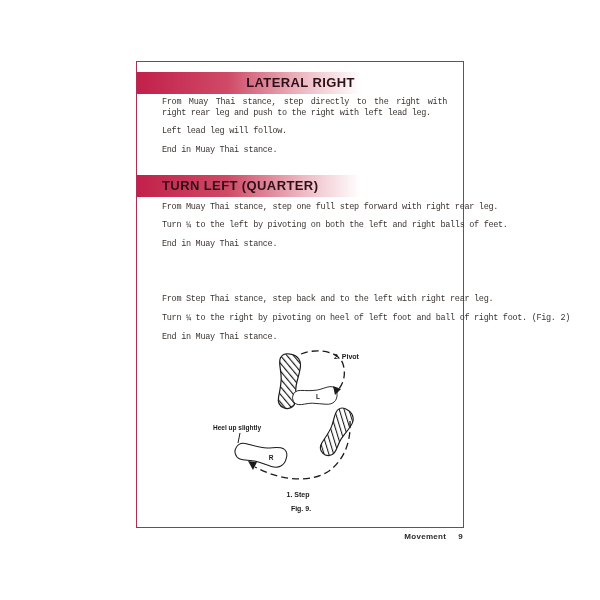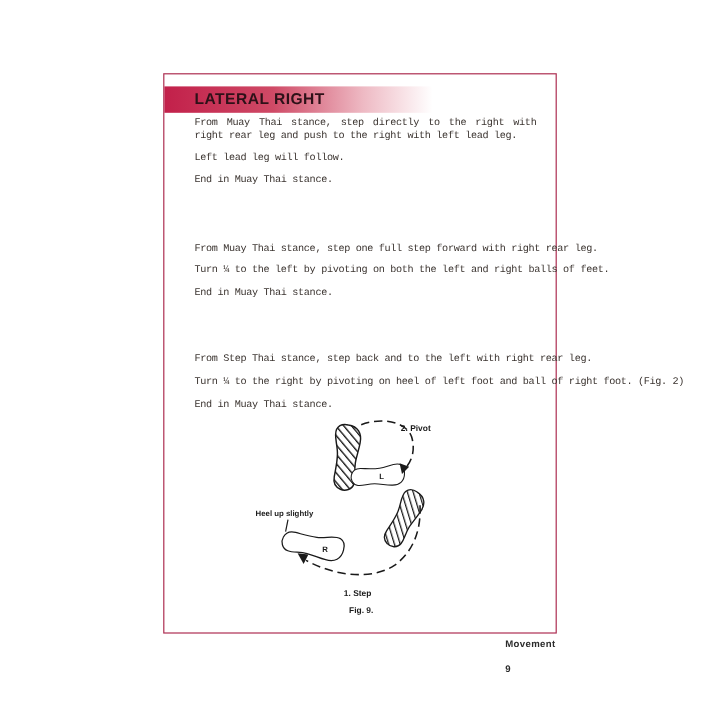--- a/index.html
+++ b/index.html
@@ -21,36 +21,39 @@
   .para{
     position:absolute;left:25px;width:285px;
     font-family:Liberation Mono, monospace;font-size:8.5px;letter-spacing:-0.3px;
     line-height:11px;color:#3b3430;
   }
   .para.justify{text-align:justify;}
   .para.nowrap{white-space:nowrap;width:auto;}
   .figure-wrap{position:absolute;left:60px;top:287px;width:260px;height:168px;}
   .footer{
     position:absolute;top:532px;right:137px;display:flex;gap:12px;align-items:baseline;
-    font-size:8px;font-weight:bold;color:#2b2b2b;letter-spacing:0.3px;flex-direction:column;
+    font-size:8px;font-weight:bold;color:#2b2b2b;letter-spacing:0.3px;
   }
   svg text{font-family:"Liberation Sans",sans-serif;font-weight:bold;fill:#1a1a1a;}
 </style>
 </head>
 <body>
 
 <div class="page-box">
 
-  <div class="section-bar" style="top:10px;">
+  <div class="section-bar" style="top:10px;text-align:center;">
     <span>LATERAL RIGHT</span>
   </div>
   <div class="para justify" style="top:35px;">From Muay Thai stance, step directly to the right with right rear leg and push to the right with left lead leg.</div>
   <div class="para nowrap" style="top:64px;">Left lead leg will follow.</div>
   <div class="para nowrap" style="top:83px;">End in Muay Thai stance.</div>
 
+  <div class="section-bar" style="top:113px;">
+    <span>TURN LEFT (QUARTER)</span>
+  </div>
   <div class="para nowrap" style="top:140px;">From Muay Thai stance, step one full step forward with right rear leg.</div>
   <div class="para nowrap" style="top:158px;text-align:center;">Turn ¼ to the left by pivoting on both the left and right balls of feet.</div>
   <div class="para nowrap" style="top:177px;">End in Muay Thai stance.</div>
 
   <div class="para nowrap" style="top:232px;">From Step Thai stance, step back and to the left with right rear leg.</div>
   <div class="para nowrap" style="top:251px;">Turn ¼ to the right by pivoting on heel of left foot and ball of right foot. (Fig. 2)</div>
   <div class="para nowrap" style="top:270px;">End in Muay Thai stance.</div>
 
   <div class="figure-wrap">
     <svg width="260" height="168" viewBox="0 0 260 168">

